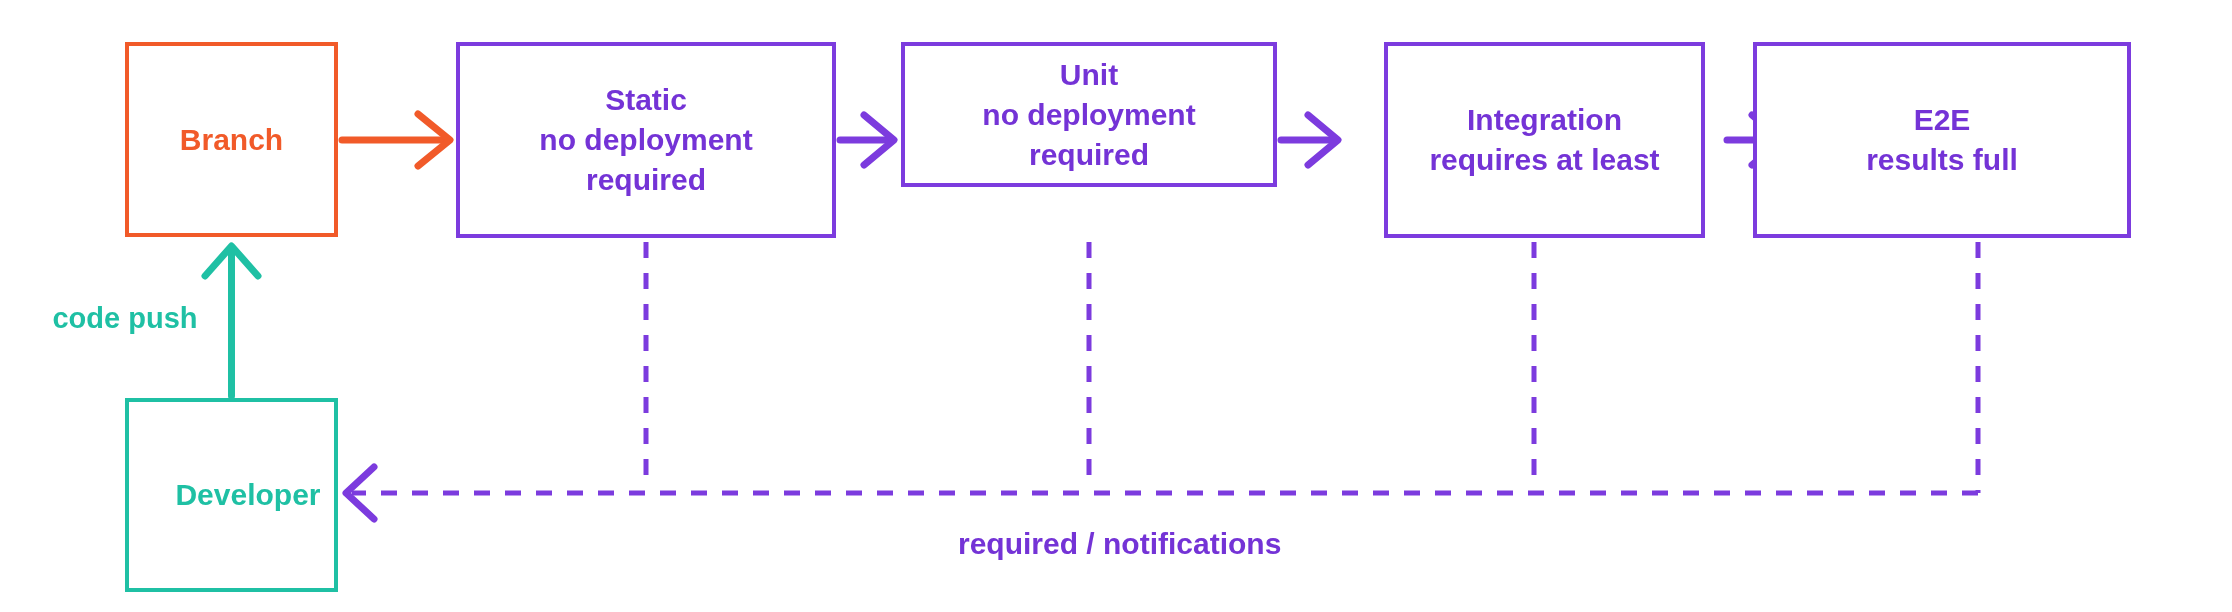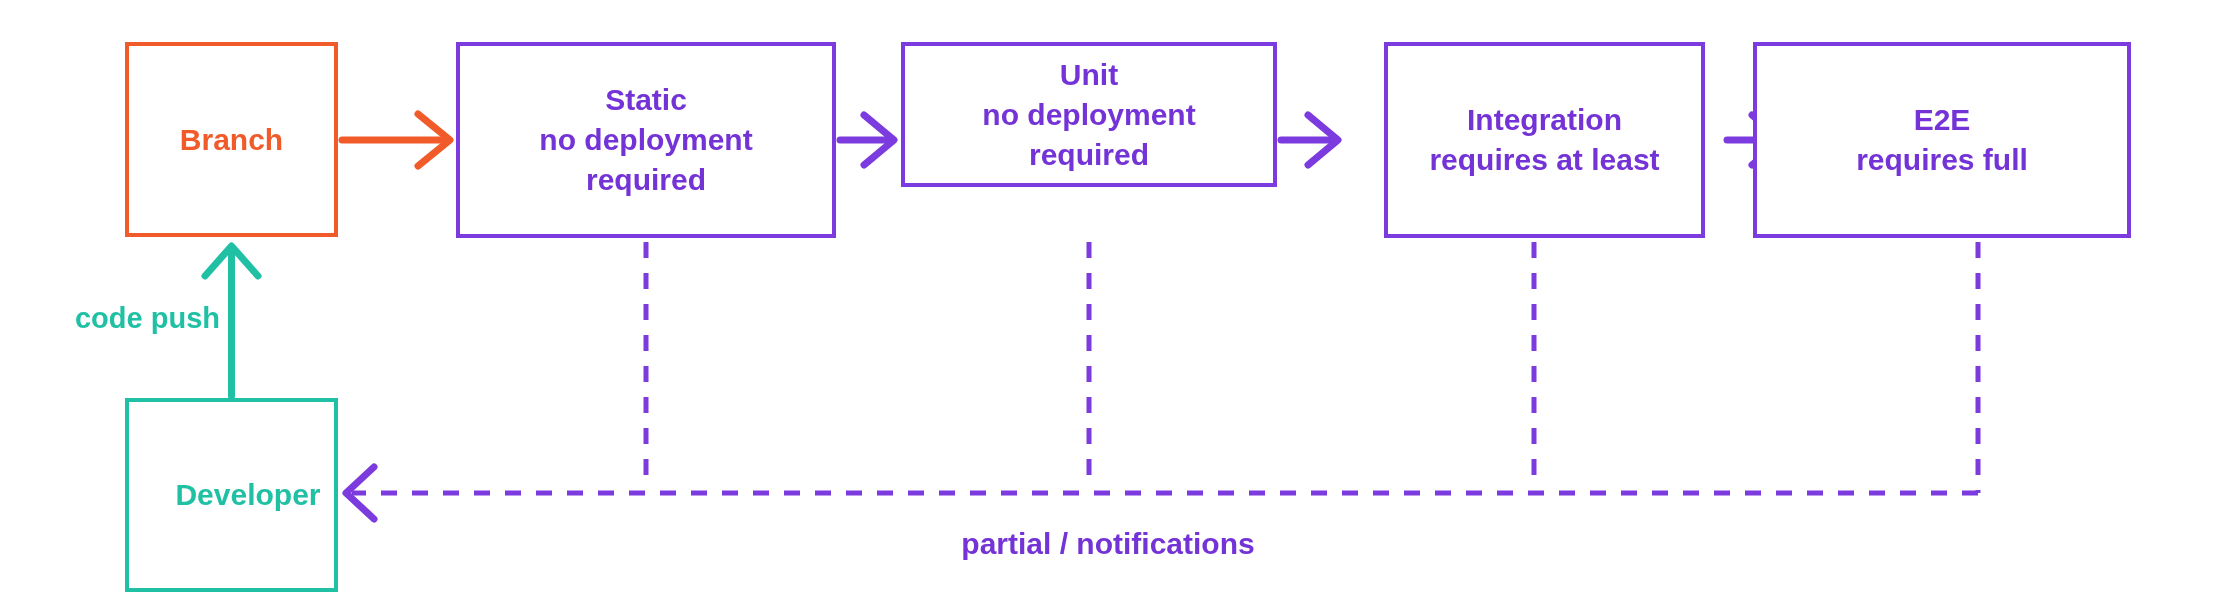--- a/index.html
+++ b/index.html
@@ -58,21 +58,21 @@
 
   .label {
     position: absolute;
     font-weight: 700;
     font-size: 29px;
     line-height: 40px;
     white-space: nowrap;
   }
   .label-code-push {
     left: 30px; top: 298px; width: 190px;
-    text-align: right;
+    text-align: center;
   }
   .label-results {
     left: 958px; top: 524px; width: 300px;
     text-align: center;
     font-size: 30px;
   }
 
   
   .node-branch      { left: 125px;  top: 42px;  width: 213px; height: 195px; }
   .node-static      { left: 456px;  top: 42px;  width: 380px; height: 196px; }
@@ -136,23 +136,23 @@
     <div class="sub t-purple">required</div>
   </div>
 
   <div class="box b-purple node-integration">
     <div class="title t-purple">Integration</div>
     <div class="sub t-purple">requires at least</div>
   </div>
 
   <div class="box b-purple node-e2e">
     <div class="title t-purple">E2E</div>
-    <div class="sub t-purple">requires full</div>
+    <div class="sub t-purple">results full</div>
   </div>
 
   <div class="box b-teal node-developer">
     <div class="title t-teal">Developer</div>
   </div>
 
   <div class="label label-code-push t-teal">code push</div>
-  <div class="label label-results t-purple">partial / notifications</div>
+  <div class="label label-results t-purple">required / notifications</div>
 
 </div>
 
 </body></html>

